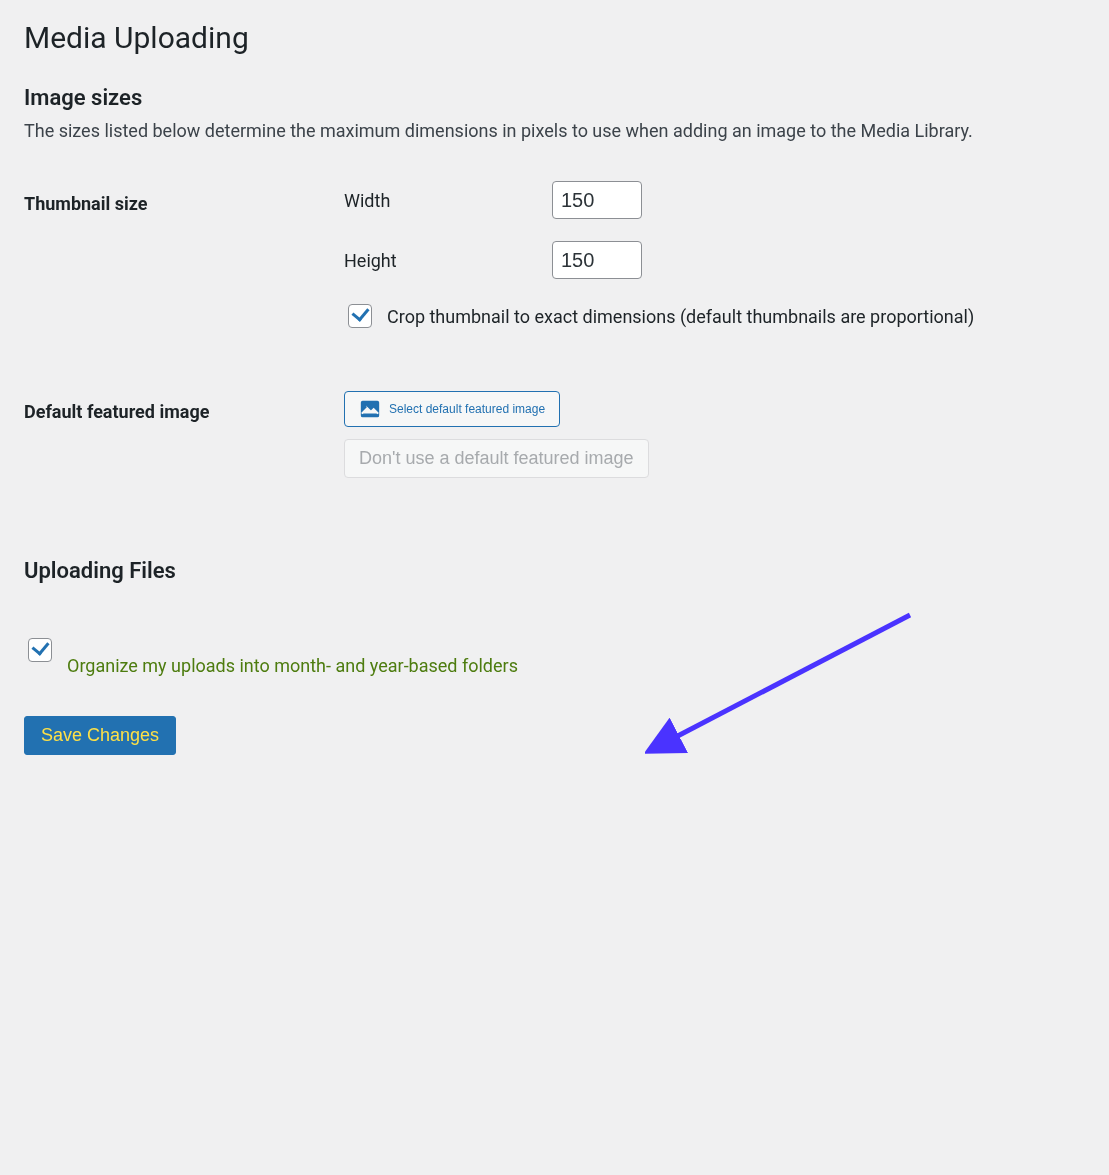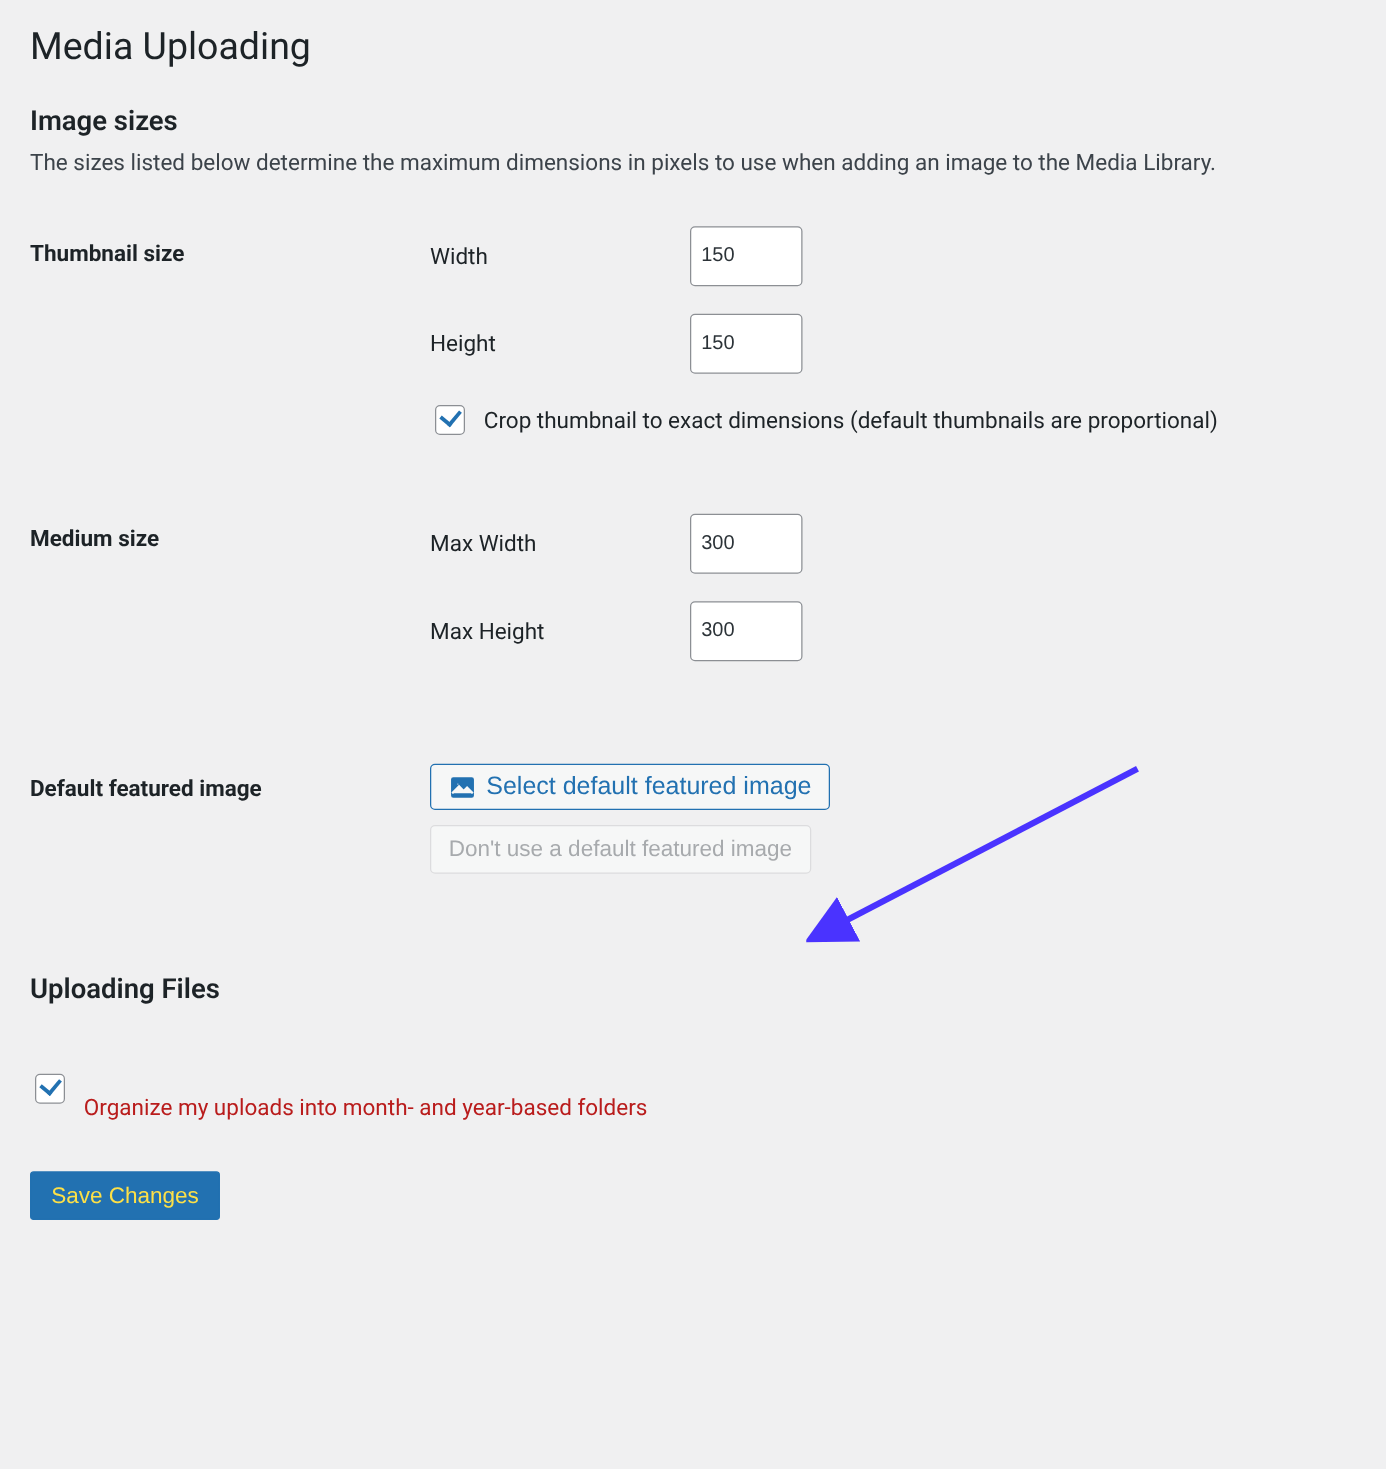--- a/index.html
+++ b/index.html
@@ -51,22 +51,22 @@
       align-items: center;
       margin-bottom: 22px;
     }
     .field-row label.sub {
       font-size: 18px;
       color: #1d2327;
       width: 208px;
     }
     input[type="number"] {
       width: 90px;
-      height: 48px;
-      font-size: 16px;
+      height: 38px;
+      font-size: 20px;
       padding: 4px 8px;
       border: 1px solid #8c8f94;
       border-radius: 4px;
       background: #fff;
       color: #2c3338;
     }
     input[type="number"].nospin::-webkit-outer-spin-button,
     input[type="number"].nospin::-webkit-inner-spin-button {
       -webkit-appearance: none;
     }
@@ -103,21 +103,21 @@
       border-right: none;
       transform: rotate(-50deg);
     }
     .btn-select {
       display: inline-flex;
       align-items: center;
       gap: 8px;
       border: 1px solid #2271b1;
       background: #f6f7f7;
       color: #2271b1;
-      font-size: 20px;
+      font-size: 12px;
       padding: 6px 14px;
       border-radius: 4px;
       cursor: pointer;
       margin-bottom: 12px;
     }
     .btn-disabled {
       display: inline-block;
       border: 1px solid #dcdcde;
       background: #f6f7f7;
       color: #a7aaad;
@@ -139,21 +139,21 @@
     .arrow-overlay {
       position: absolute;
       pointer-events: none;
     }
     .organize-row {
       margin-top: 40px;
       display: flex;
       align-items: center;
       gap: 12px;
     }
-    .organize-row label { font-size: 18px; color: #b91c1c; margin-top: 32px; }
+    .organize-row label { font-size: 18px; color: #4d7c0f; margin-top: 32px; }
     .icon-svg { width: 22px; height: 22px; }
     .rel { position: relative; }
   </style>
 </head>
 <body class="rel">
 
 
 
 <h1>Media Uploading</h1>
 
@@ -174,33 +174,20 @@
         <label class="sub">Height</label>
         <input type="number" class="nospin" value="150" style="">
       </div>
       <div class="checkbox-row">
         <input type="checkbox" class="wp-checkbox" checked="" style="">
         <label>Crop thumbnail to exact dimensions (default thumbnails are proportional)</label>
       </div>
     </td>
   </tr>
 
-  <tr>
-    <th style="padding-top:50px;">Medium size</th>
-    <td style="padding-top:40px;">
-      <div class="field-row">
-        <label class="sub">Max Width</label>
-        <input type="number" value="300" style="">
-      </div>
-      <div class="field-row">
-        <label class="sub">Max Height</label>
-        <input type="number" class="nospin" value="300" style="">
-      </div>
-    </td>
-  </tr>
 
 
   <tr>
     <th style="padding-top:50px;">Default featured image</th>
     <td style="padding-top:40px;">
       <button type="button" class="btn-select">
         <svg class="icon-svg" viewBox="0 0 24 24" fill="none" stroke="#2271b1" stroke-width="2">
           <rect x="3" y="4" width="18" height="16" rx="1" fill="#2271b1" stroke="#2271b1"></rect>
           <circle cx="8" cy="9" r="1.5" fill="#f6f7f7"></circle>
           <path d="M3 17 L9 11 L13 15 L16 12 L21 17" fill="#f6f7f7" stroke="#f6f7f7"></path>

